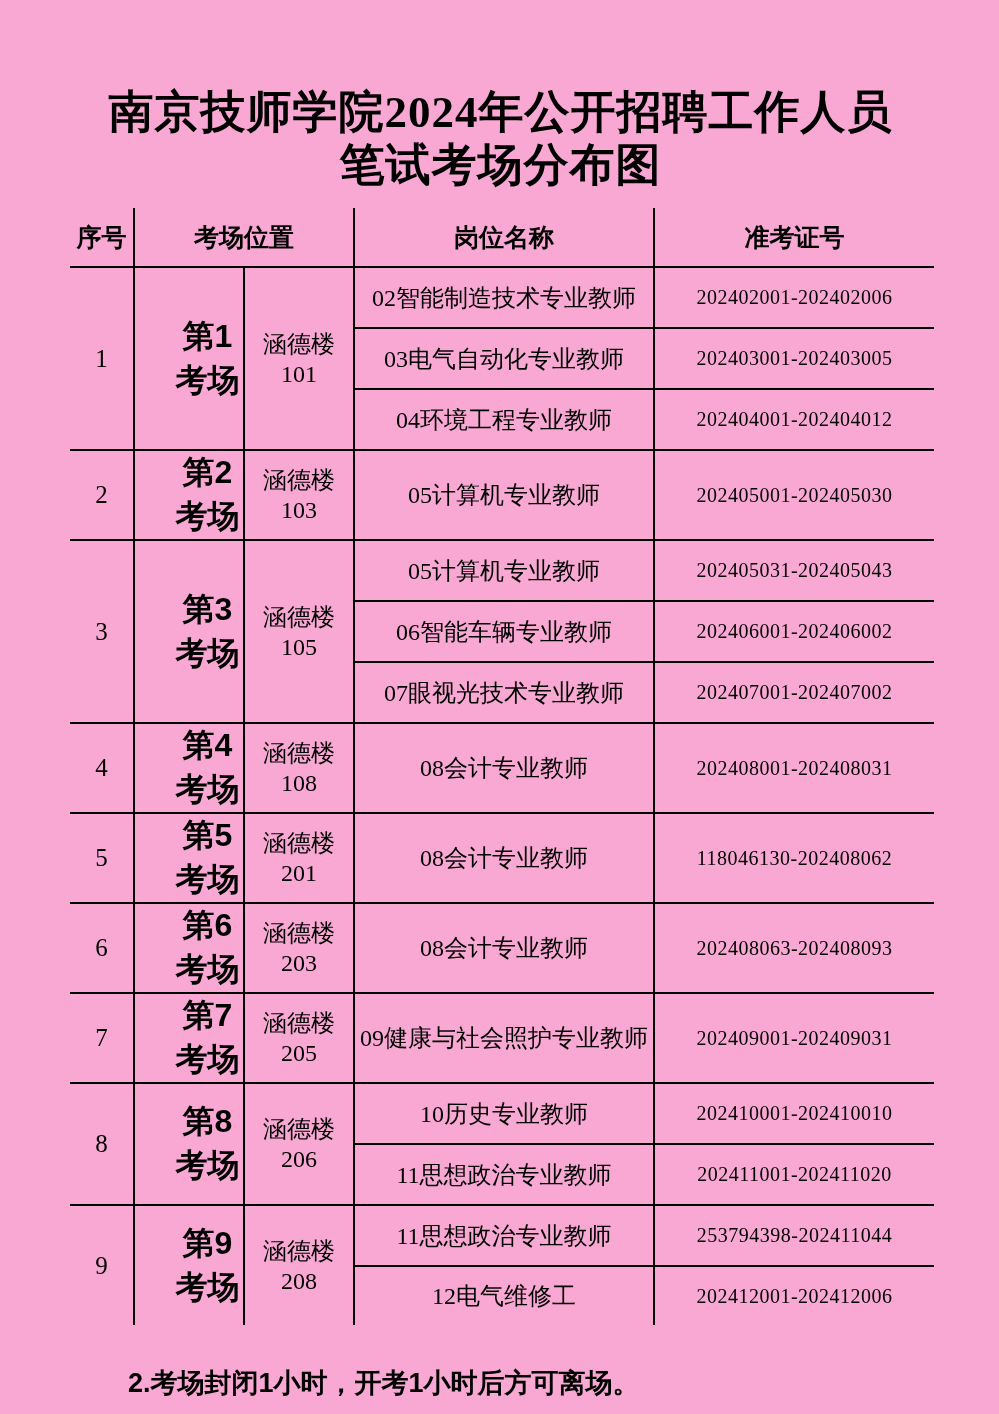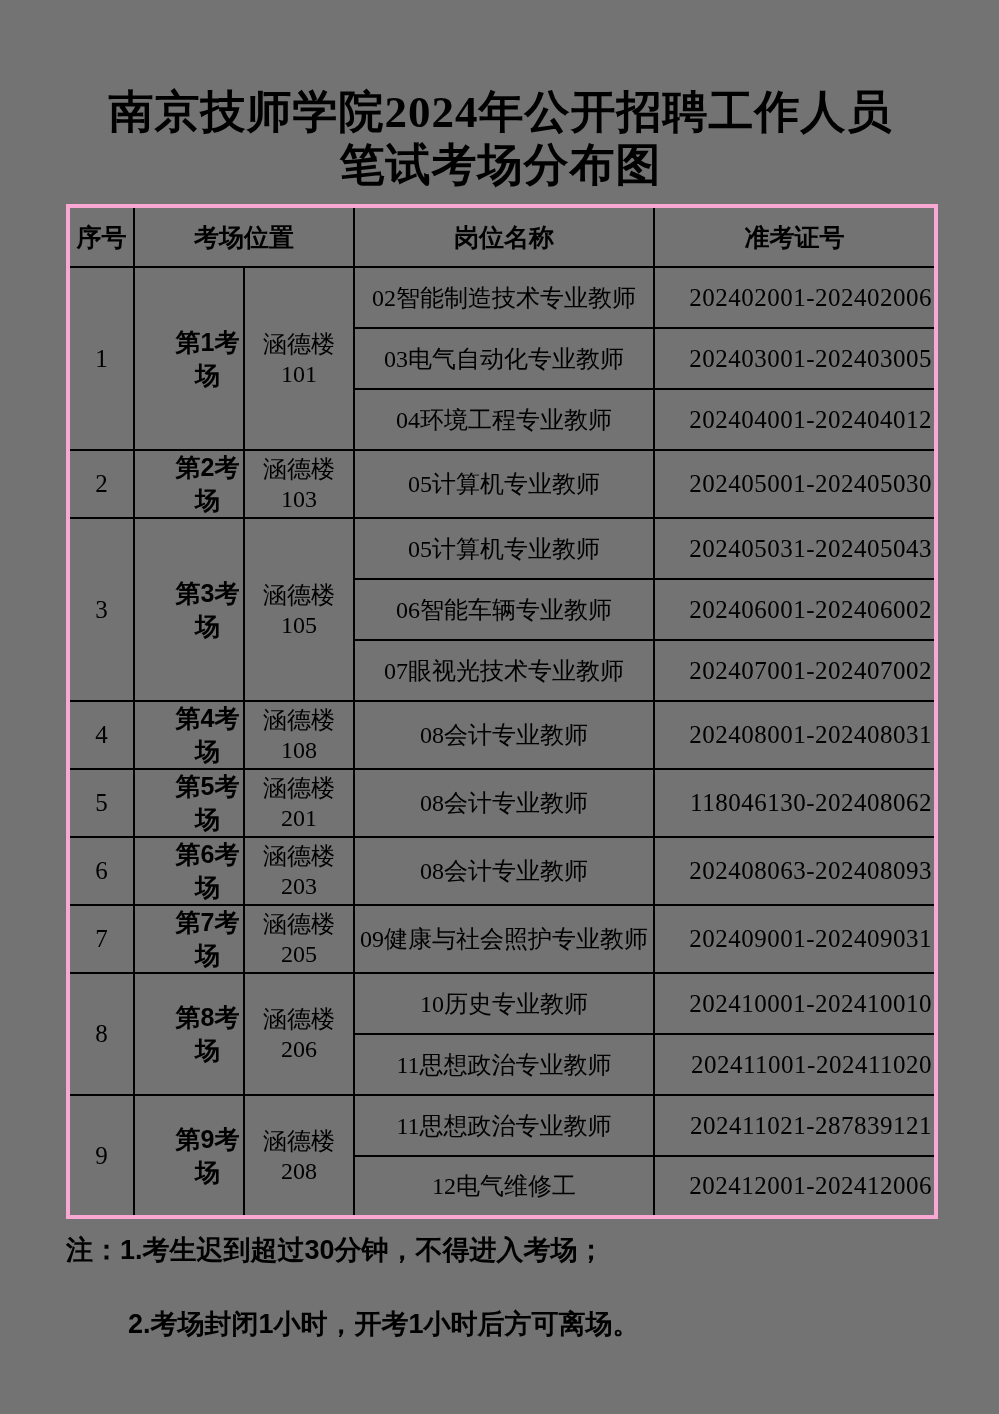--- a/index.html
+++ b/index.html
@@ -6,21 +6,21 @@
     margin: 0;
     padding: 0;
     background: #ffffff;
     color: #000000;
     font-family: "Liberation Serif", "DejaVu Serif", serif;
   }
   .page {
     position: relative;
     width: 999px;
     height: 1414px;
-    background: #737373;
+    background: #f9a8d4;
     box-sizing: border-box;
     padding: 86px 64px 0 66px;
   }
   .title {
     text-align: center;
     font-size: 45px;
     font-weight: bold;
     line-height: 1.17;
     letter-spacing: 1px;
     font-family: "Liberation Serif", "DejaVu Serif", serif;
@@ -53,37 +53,36 @@
     font-weight: bold;
     font-size: 25px;
   }
   td.c-no {
     font-size: 25px;
     font-family: "Liberation Serif", "DejaVu Serif", serif;
   }
   td.c-room {
     font-family: "Liberation Sans", "DejaVu Sans", sans-serif;
     font-weight: bold;
-    font-size: 25px;
+    font-size: 32px;
     padding-left: 39px;
   }
   td.c-bldg {
     font-size: 24px;
     line-height: 1.25;
     margin-left: 16px;
   }
   td.c-job {
     font-size: 24px;
     margin-left: 11px;
   }
   td.c-ticket {
-    font-size: 25px;
+    font-size: 20px;
     font-family: "Liberation Serif", "DejaVu Serif", serif;
     letter-spacing: 0.5px;
-    text-align: right;
   }
   .notes {
     margin-top: 12px;
     font-size: 27px;
     font-weight: bold;
     font-family: "Liberation Sans", "DejaVu Sans", sans-serif;
     line-height: 1.45;
   }
   .note-line { white-space: nowrap; }
   .note-line.indent { padding-left: 62px; margin-top: 35px; }
@@ -191,31 +190,28 @@
         </tr>
         <tr>
           <td class="c-job">11思想政治专业教师</td>
           <td class="c-ticket">202411001-202411020</td>
         </tr>
         <tr>
           <td class="c-no" rowspan="2">9</td>
           <td class="c-room" rowspan="2">第9考场</td>
           <td class="c-bldg" rowspan="2">涵德楼<br>208</td>
           <td class="c-job">11思想政治专业教师</td>
-          <td class="c-ticket">202411021-287839121</td>
+          <td class="c-ticket">253794398-202411044</td>
         </tr>
         <tr>
           <td class="c-job">12电气维修工</td>
           <td class="c-ticket">202412001-202412006</td>
         </tr>
       </tbody>
   </table>
 
   <div class="notes">
-    <div class="note-line">
-      <span>注：</span><span>1.考生迟到超过30分钟，不得进入考场；</span>
-    </div>
     <div class="note-line indent">
       <span>2.考场封闭1小时，开考1小时后方可离场。</span>
     </div>
   </div>
 
 </div>
 
 </body></html>

